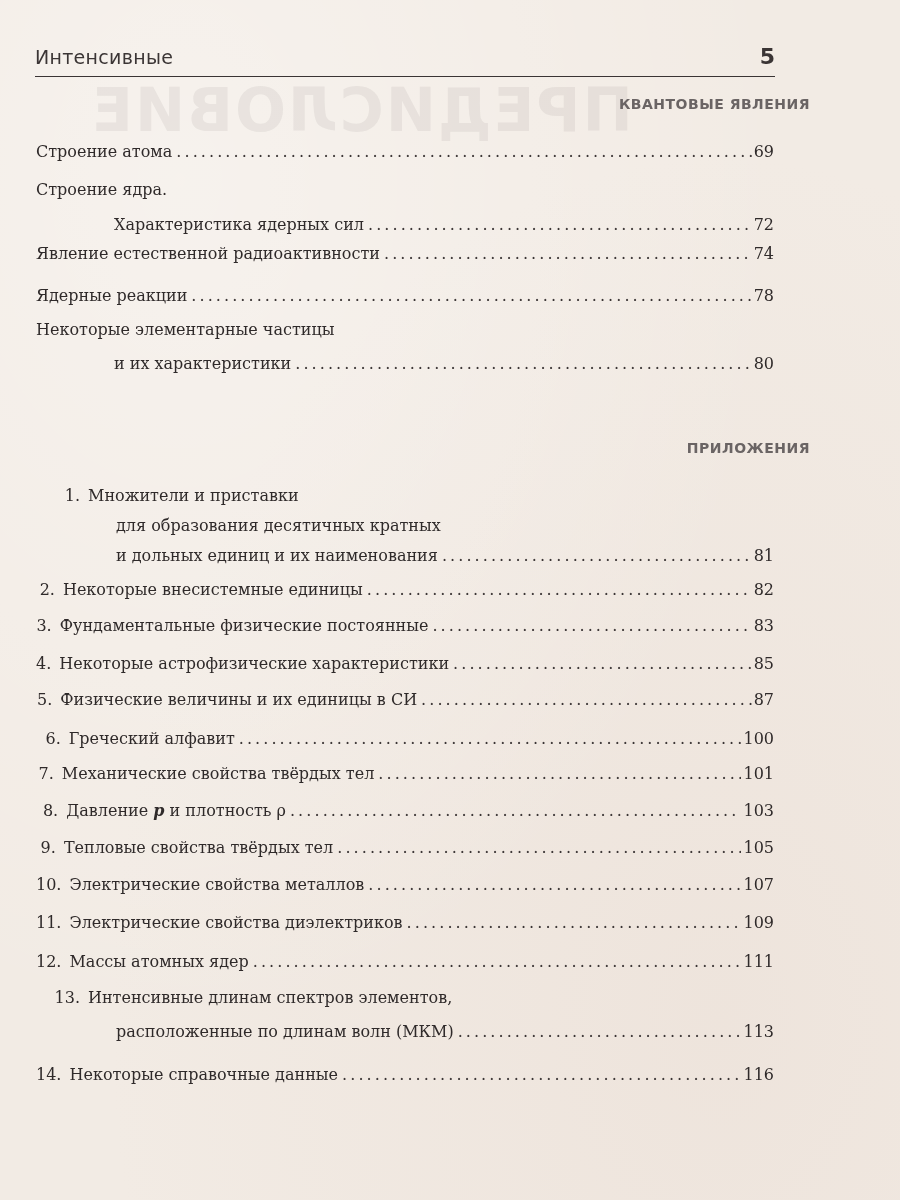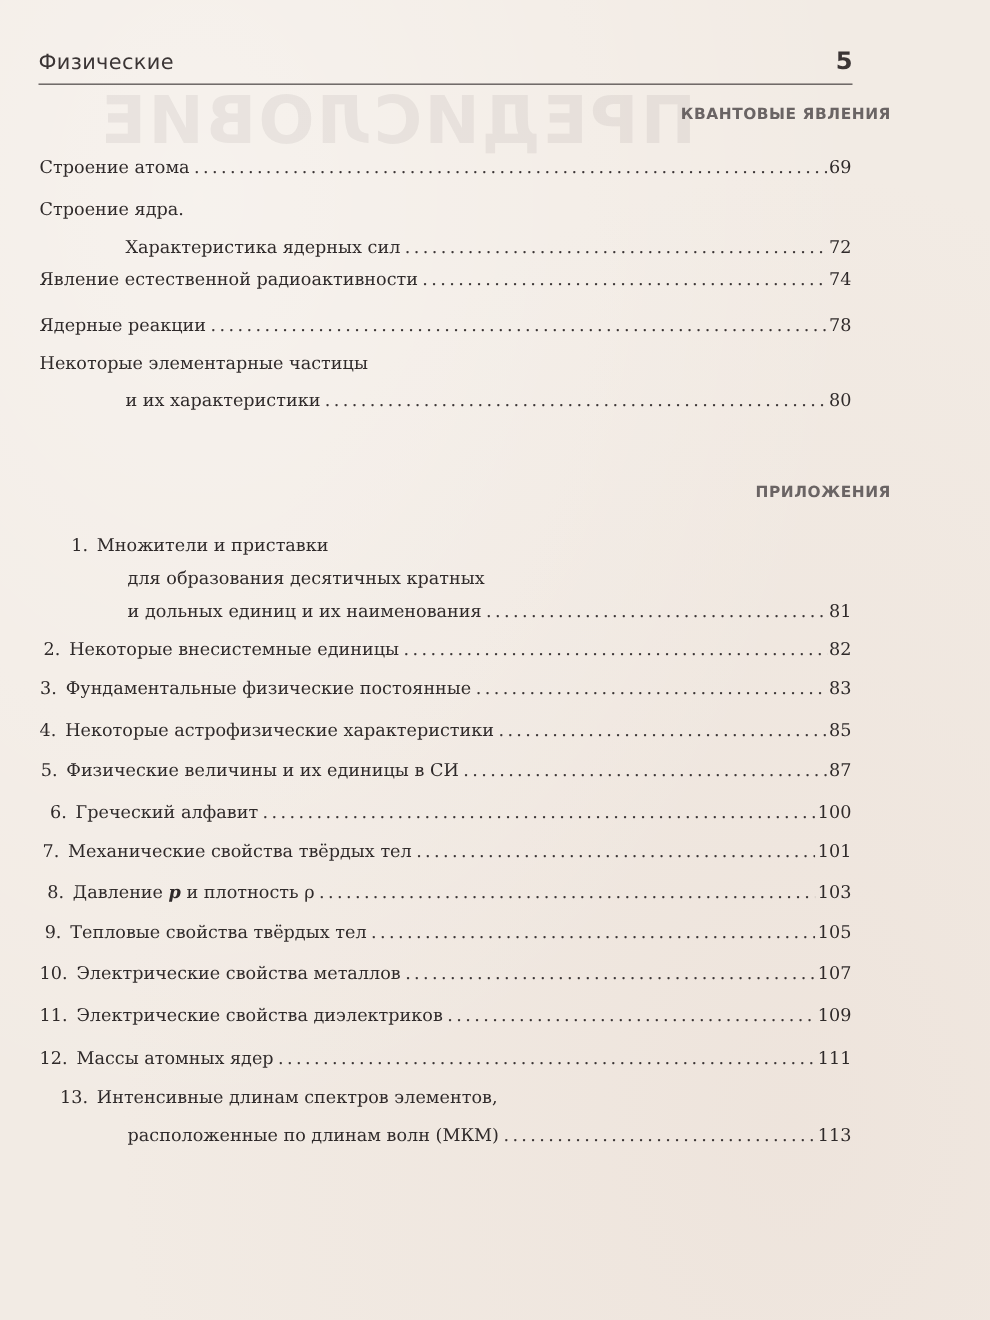--- a/index.html
+++ b/index.html
@@ -104,21 +104,21 @@
     .rho-italic { font-style: italic; font-weight: bold; }
   </style>
 </head>
 <body>
 
 <div class="page">
 
   <div class="ghost">ПРЕДИСЛОВИЕ</div>
 
   <div class="running-head">
-    <span class="title">Физические</span>
+    <span class="title">Интенсивные</span>
     <span class="pageno">5</span>
   </div>
 
   <div class="section-heading" style="top:96px;">КВАНТОВЫЕ ЯВЛЕНИЯ</div>
 
   <div class="toc-entry" style="top:140px;">
     <div class="toc-line">
       <span class="text">Строение атома</span>
       <span class="dots"></span>
       <span class="page-ref">69</span>
@@ -288,14 +288,22 @@
       <span class="num">13.</span>
       <span class="text">Интенсивные длинам спектров элементов,</span>
     </div>
     <div class="toc-line indent-num" style="margin-top:10px;">
       <span class="text">расположенные по длинам волн (МКМ)</span>
       <span class="dots"></span>
       <span class="page-ref">113</span>
     </div>
   </div>
 
+  <div class="toc-entry" style="top:1063px;">
+    <div class="toc-line">
+      <span class="num">14.</span>
+      <span class="text">Некоторые справочные данные</span>
+      <span class="dots"></span>
+      <span class="page-ref">116</span>
+    </div>
+  </div>
 
 </div>
 
 </body></html>

